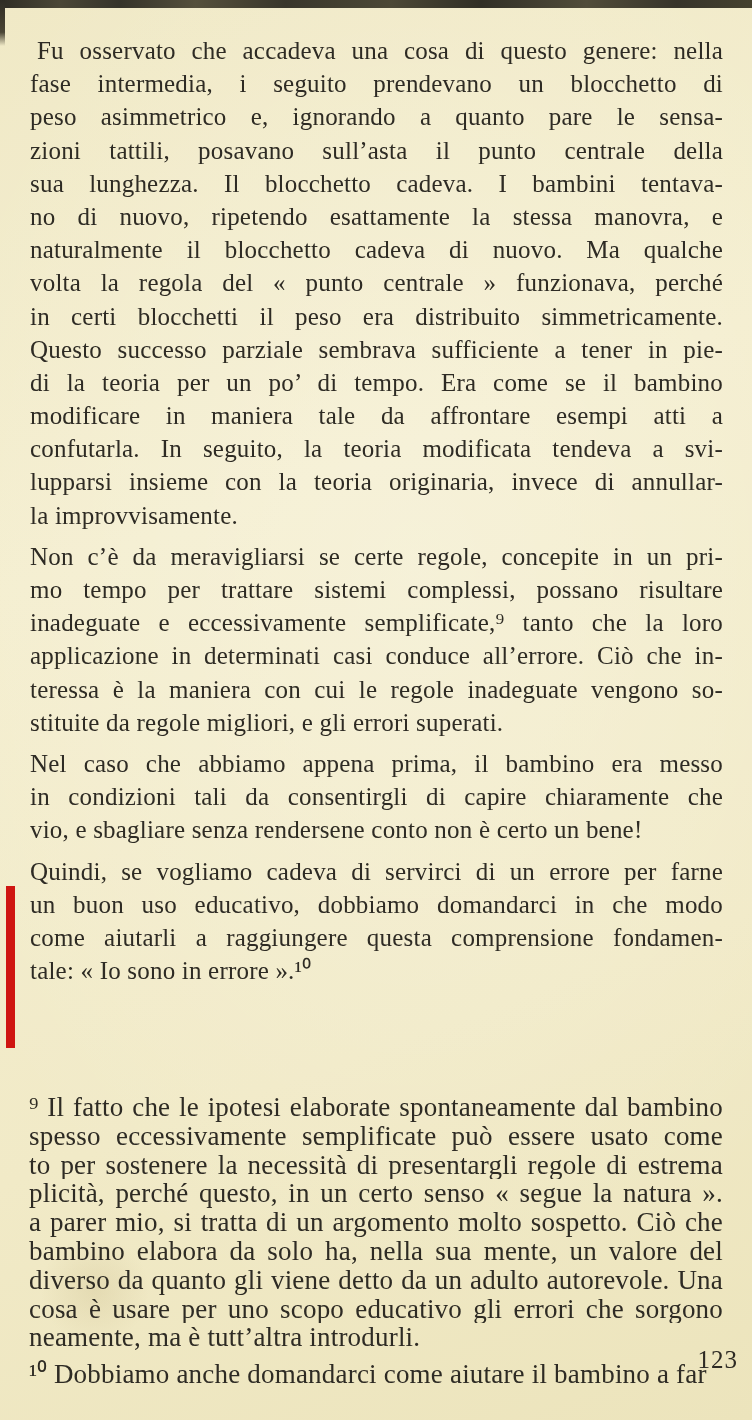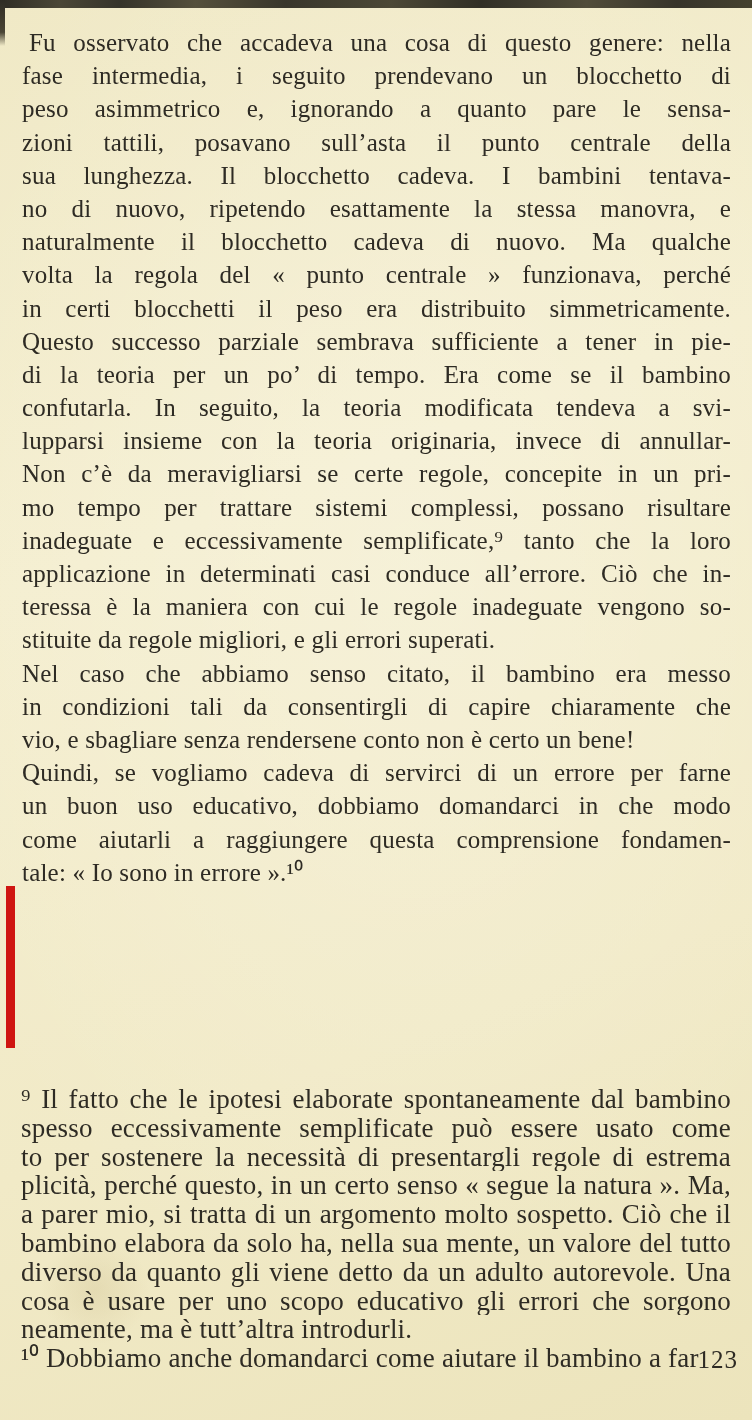--- a/index.html
+++ b/index.html
@@ -44,21 +44,21 @@
   }
   
   .body-text {
     position: absolute;
     left: 22px; top: 26px;
     width: 709px;
     font-size: 25px;
     line-height: 33.2px;
     letter-spacing: 0.2px;
   }
-  .paragraph { margin: 0; }
+  .paragraph { margin: 8px; }
   .line { white-space: nowrap; }
   .line.j {
     white-space: normal;
     text-align: justify;
     text-align-last: justify;
     overflow: hidden;
     height: 33.2px;
   }
   .line.last { text-align: left; }
   .line.indent { text-indent: 7px; }
@@ -96,33 +96,35 @@
         <div class="line j">fase intermedia, i seguito prendevano un blocchetto di</div>
         <div class="line j">peso asimmetrico e, ignorando a quanto pare le sensa-</div>
         <div class="line j">zioni tattili, posavano sull’asta il punto centrale della</div>
         <div class="line j">sua lunghezza. Il blocchetto cadeva. I bambini tentava-</div>
         <div class="line j">no di nuovo, ripetendo esattamente la stessa manovra, e</div>
         <div class="line j">naturalmente il blocchetto cadeva di nuovo. Ma qualche</div>
         <div class="line j">volta la regola del « punto centrale » funzionava, perché</div>
         <div class="line j">in certi blocchetti il peso era distribuito simmetricamente.</div>
         <div class="line j">Questo successo parziale sembrava sufficiente a tener in pie-</div>
         <div class="line j">di la teoria per un po’ di tempo. Era come se il bambino</div>
+        <div class="line j">modificare in maniera tale da affrontare esempi atti a</div>
         <div class="line j">confutarla. In seguito, la teoria modificata tendeva a svi-</div>
         <div class="line j">lupparsi insieme con la teoria originaria, invece di annullar-</div>
+        <div class="line last">la improvvisamente.</div>
       </div>
       <div class="paragraph">
         <div class="line j">Non c’è da meravigliarsi se certe regole, concepite in un pri-</div>
         <div class="line j">mo tempo per trattare sistemi complessi, possano risultare</div>
         <div class="line j">inadeguate e eccessivamente semplificate,⁹ tanto che la loro</div>
         <div class="line j">applicazione in determinati casi conduce all’errore. Ciò che in-</div>
         <div class="line j">teressa è la maniera con cui le regole inadeguate vengono so-</div>
         <div class="line last">stituite da regole migliori, e gli errori superati.</div>
       </div>
       <div class="paragraph">
-        <div class="line j">Nel caso che abbiamo senso citato, il bambino era messo</div>
+        <div class="line j">Nel caso che abbiamo appena prima, il bambino era messo</div>
         <div class="line j">in condizioni tali da consentirgli di capire chiaramente che</div>
         <div class="line last">vio, e sbagliare senza rendersene conto non è certo un bene!</div>
       </div>
       <div class="paragraph">
         <div class="line j">Quindi, se vogliamo cadeva di servirci di un errore per farne</div>
         <div class="line j">un buon uso educativo, dobbiamo domandarci in che modo</div>
         <div class="line j">come aiutarli a raggiungere questa comprensione fondamen-</div>
         <div class="line last">tale: « Io sono in errore ».¹⁰</div>
       </div>
     </main>

